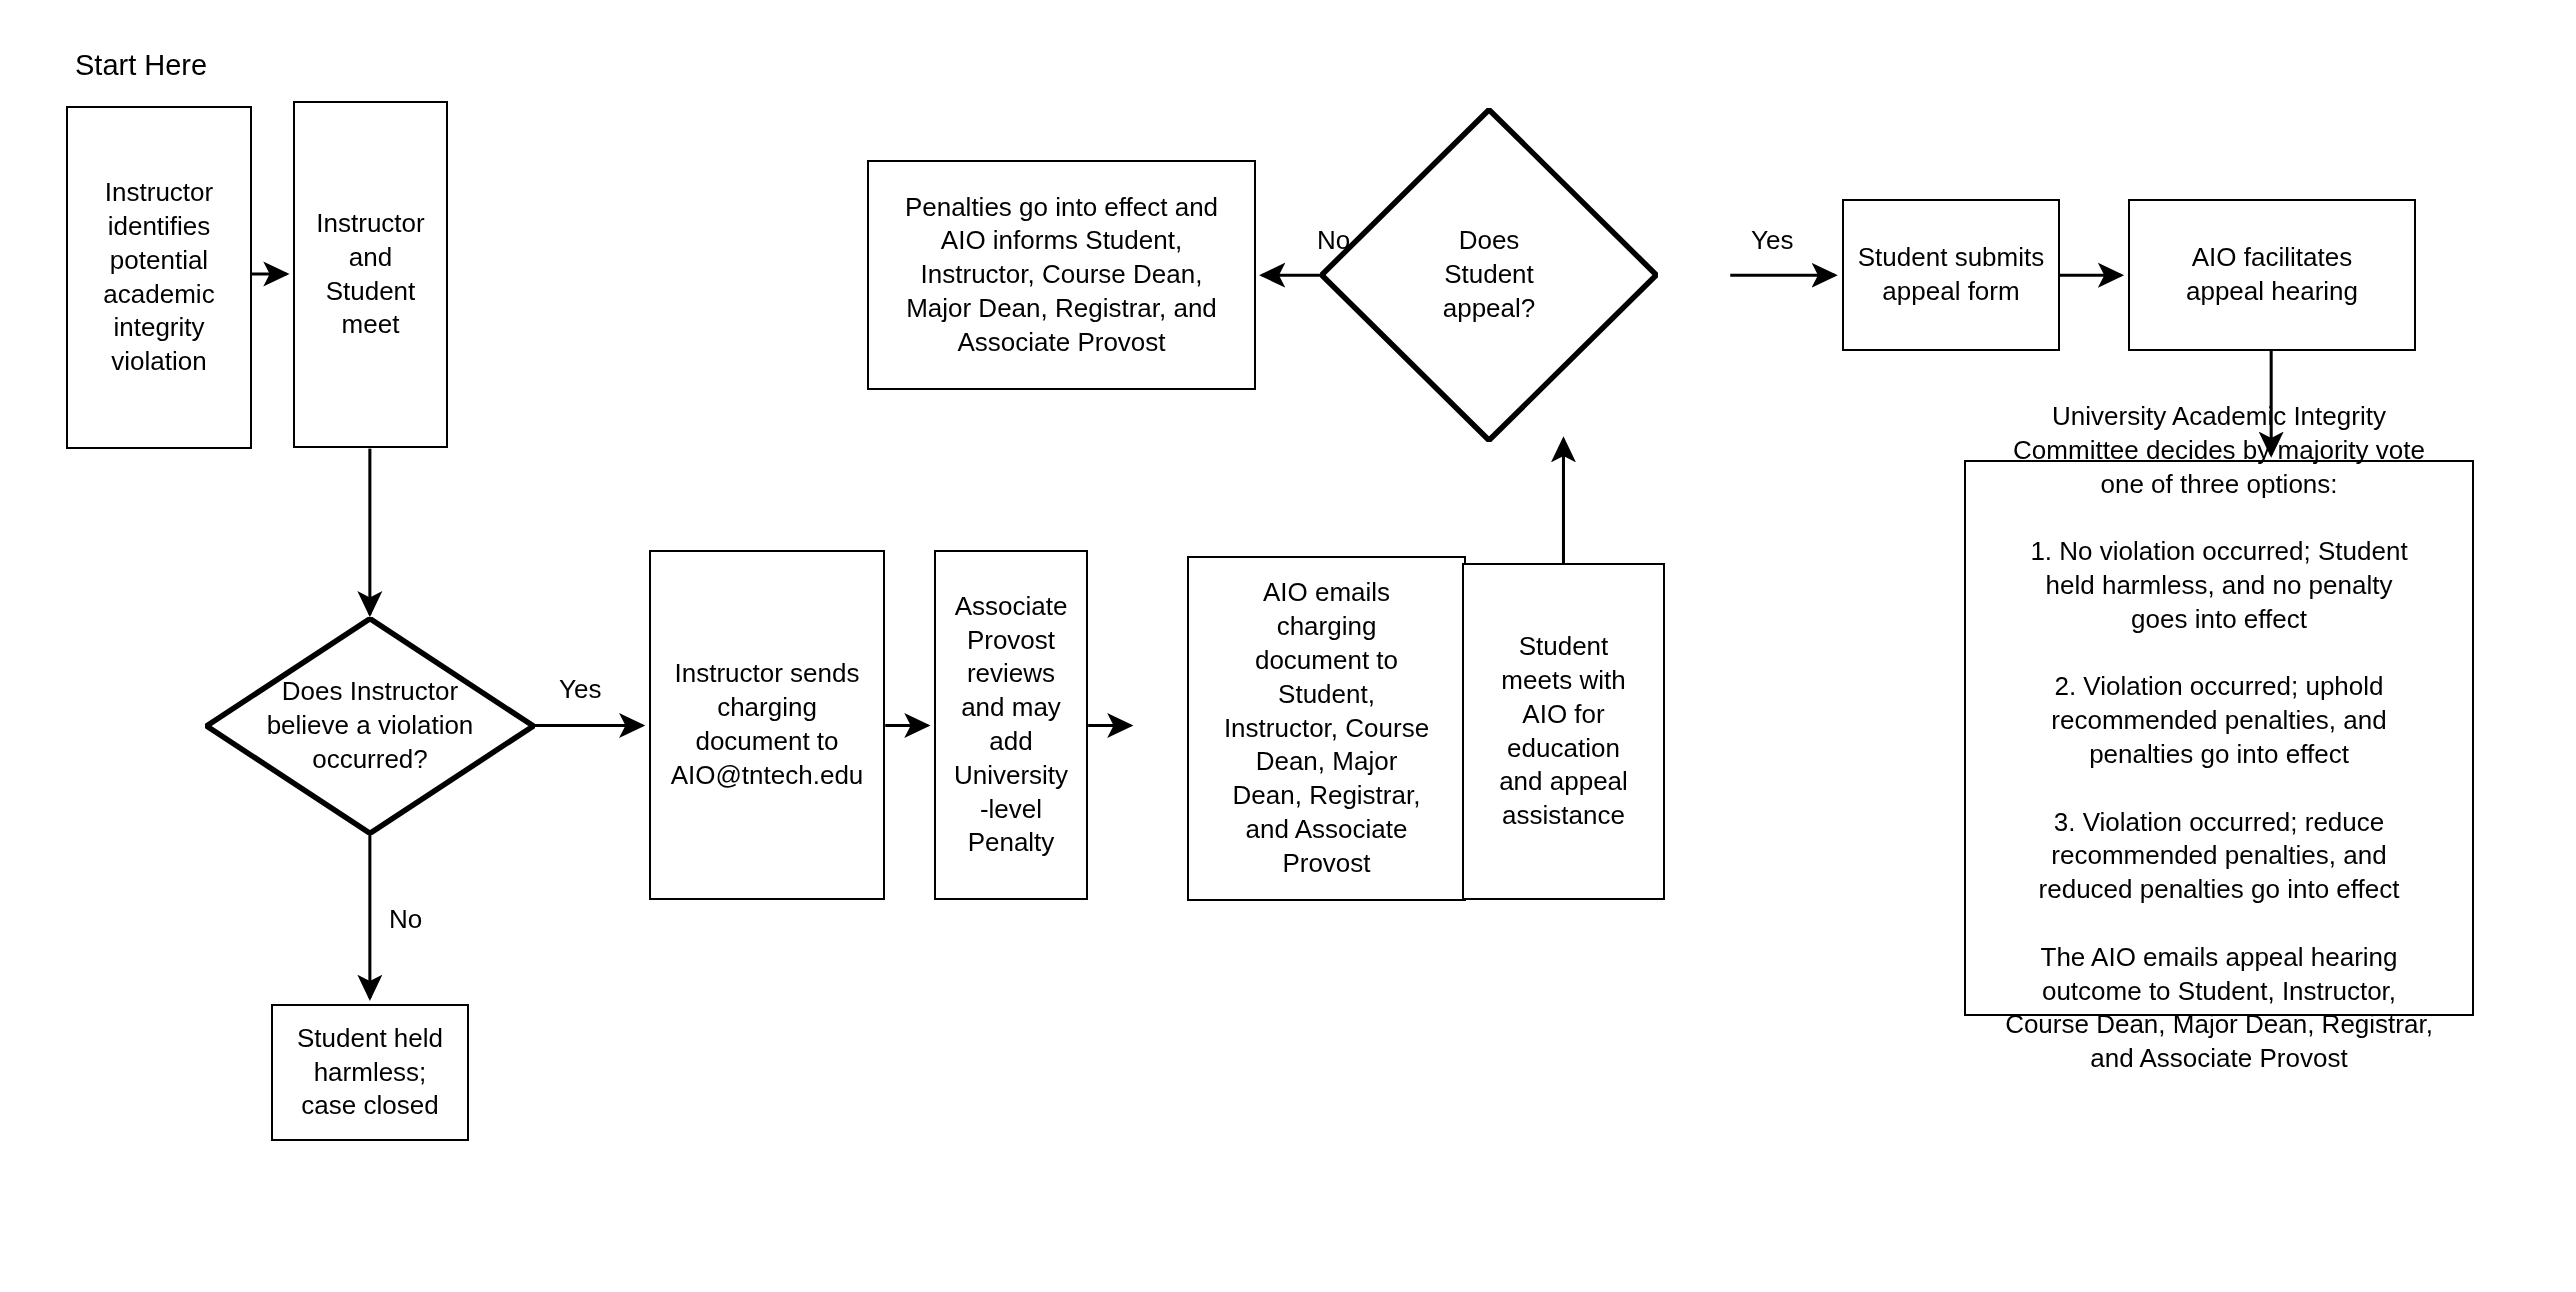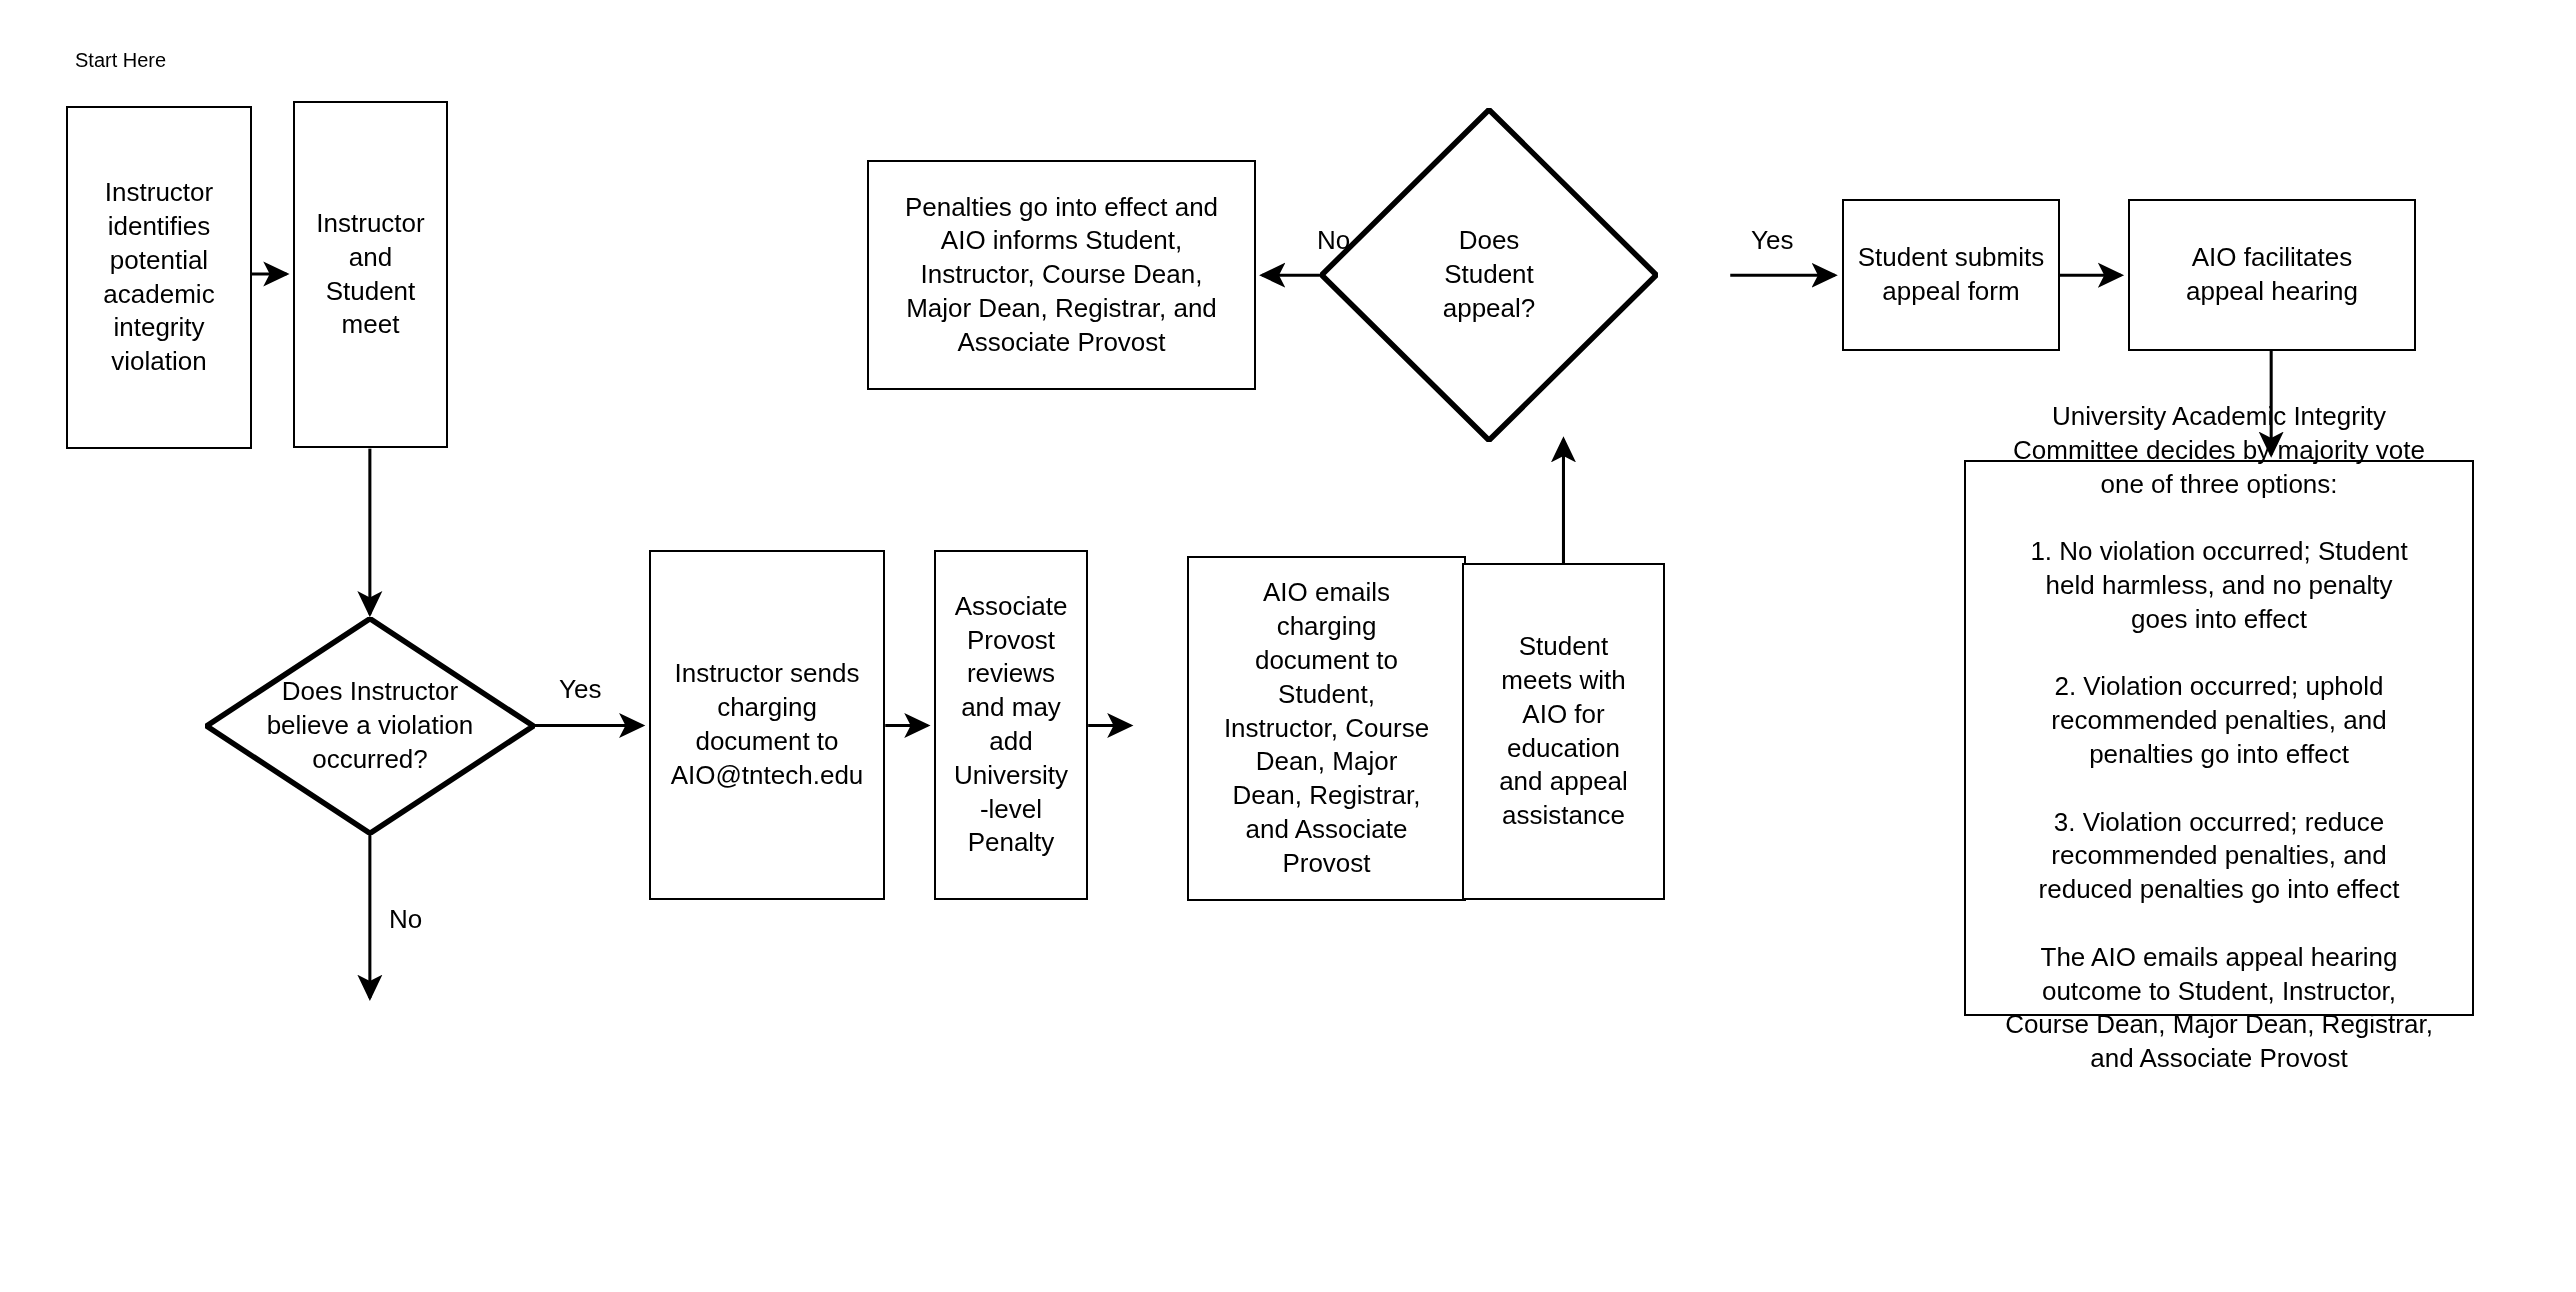--- a/index.html
+++ b/index.html
@@ -15,21 +15,21 @@
   .diamond .txt{position:absolute;left:0;top:0;width:100%;height:100%;
         display:flex;align-items:center;justify-content:center;text-align:center;
         line-height:1.30;white-space:pre-line;}
 
   .edgelabel{position:absolute;white-space:nowrap;}
   .title{position:absolute;white-space:nowrap;}
 
   #wires{position:absolute;left:0;top:0;width:2576px;height:1292px;pointer-events:none;}
 
   
-  .fs-title{font-size:20px;}
+  .fs-title{font-size:29px;}
   .fs-md{font-size:26px;}
 </style>
 </head>
 <body>
 
 <div id="canvas">
 
   <svg id="wires" viewBox="0 0 4633 2324">
     <defs>
       <marker id="ah" markerWidth="9" markerHeight="9" refX="7.6" refY="4.5" orient="auto" markerUnits="strokeWidth">
@@ -87,20 +87,25 @@
       <polygon points="297,3 591,196 297,389 3,196" fill="#fff" stroke="#000" stroke-width="5.5" vector-effect="non-scaling-stroke"></polygon>
     </svg>
     <span class="txt fs-md">Does Instructor
 believe a violation
 occurred?</span>
   </div>
 
   <div class="edgelabel fs-md" style="left:559px;top:674px;">Yes</div>
   <div class="edgelabel fs-md" style="left:389px;top:904px;">No</div>
 
+  <div class="node box" style="left:271px;top:1004px;width:198px;height:137px;">
+    <span class="txt fs-md">Student held
+harmless;
+case closed</span>
+  </div>
 
   <div class="node box" style="left:649px;top:550px;width:236px;height:350px;">
     <span class="txt fs-md">Instructor sends
 charging
 document to
 AIO@tntech.edu</span>
   </div>
 
   <div class="node box" style="left:934px;top:550px;width:154px;height:350px;">
     <span class="txt fs-md">Associate

